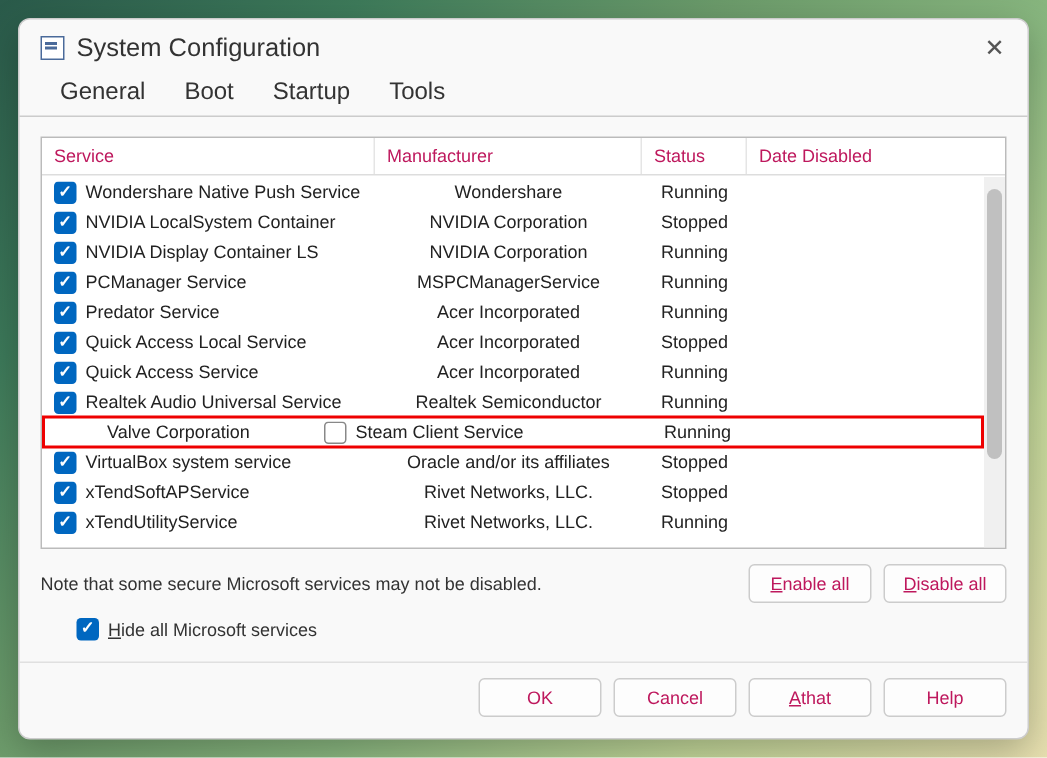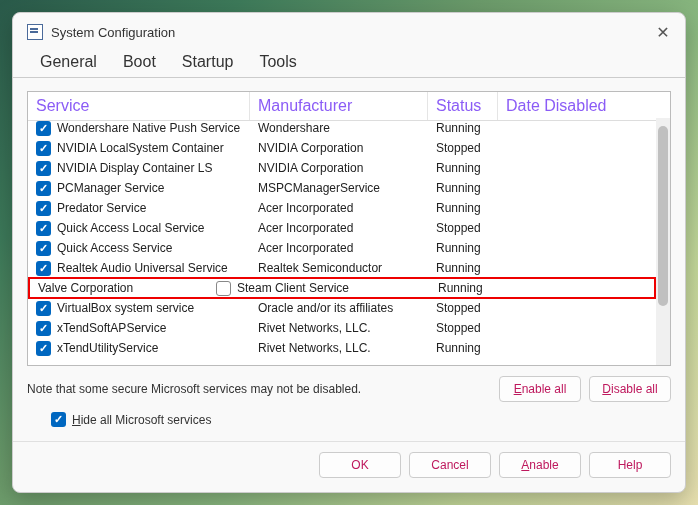--- a/index.html
+++ b/index.html
@@ -36,21 +36,21 @@
   }
   .app-icon::after {
     content: "";
     position: absolute;
     left: 2px; top: 3px;
     width: 8px; height: 2px;
     background: #4a6a9a;
     box-shadow: 0 3px 0 #4a6a9a;
   }
   .title {
-    font-size: 13px;
+    font-size: 17px;
     color: #333;
     flex: 1;
   }
   .close-btn {
     width: 16px; height: 16px;
     display: flex; align-items: center; justify-content: center;
     color: #555;
     font-size: 16px;
     cursor: pointer;
   }
@@ -89,22 +89,22 @@
     height: 275px;
     overflow: hidden;
     position: relative;
   }
   .list-header {
     display: flex;
     border-bottom: 1px solid #ddd;
     background: #fff;
   }
   .list-header .col {
-    font-size: 16px;
-    color: #8b5cf6;
+    font-size: 12px;
+    color: #be185d;
     padding: 5px 8px;
     border-right: 1px solid #e5e5e5;
   }
   .col-service { width: 222px; }
   .col-mfr { width: 178px; }
   .col-status { width: 70px; }
   .col-date { flex: 1; border-right: none !important; }
   .scroll-area {
     position: absolute;
     top: 26px; left: 0; right: 14px; bottom: 0;
@@ -115,21 +115,21 @@
     align-items: center;
     font-size: 12px;
     color: #222;
     height: 20px;
   }
   .row.highlighted {
     border: 2.5px solid #e00;
     margin: -1px 0;
     height: 22px;
   }
-  .cell { padding: 0 8px; white-space: nowrap; overflow: hidden; text-overflow: ellipsis; }
+  .cell { padding: 0 8px; white-space: nowrap; overflow: hidden; text-overflow: ellipsis; text-align: center; }
   .cell.srv { width: 222px; display: flex; align-items: center; gap: 6px; }
   .cell.mfr { width: 178px; }
   .cell.status { width: 70px; }
   .cell.date { flex: 1; }
   .chk {
     width: 15px; height: 15px;
     border-radius: 3px;
     flex-shrink: 0;
     display: flex; align-items: center; justify-content: center;
   }
@@ -335,16 +335,16 @@
 
     <div class="hide-row">
       <div class="chk on" id="hidechk"></div>
       <span><span class="und">H</span><span>ide all Microsoft services</span></span>
     </div>
   </div>
 
   <div class="footer">
     <button class="btn">OK</button>
     <button class="btn">Cancel</button>
-    <button class="btn"><span class="und">A</span><span>nable</span></button>
+    <button class="btn"><span class="und">A</span><span>that</span></button>
     <button class="btn">Help</button>
   </div>
 </div>
 
 </body></html>

